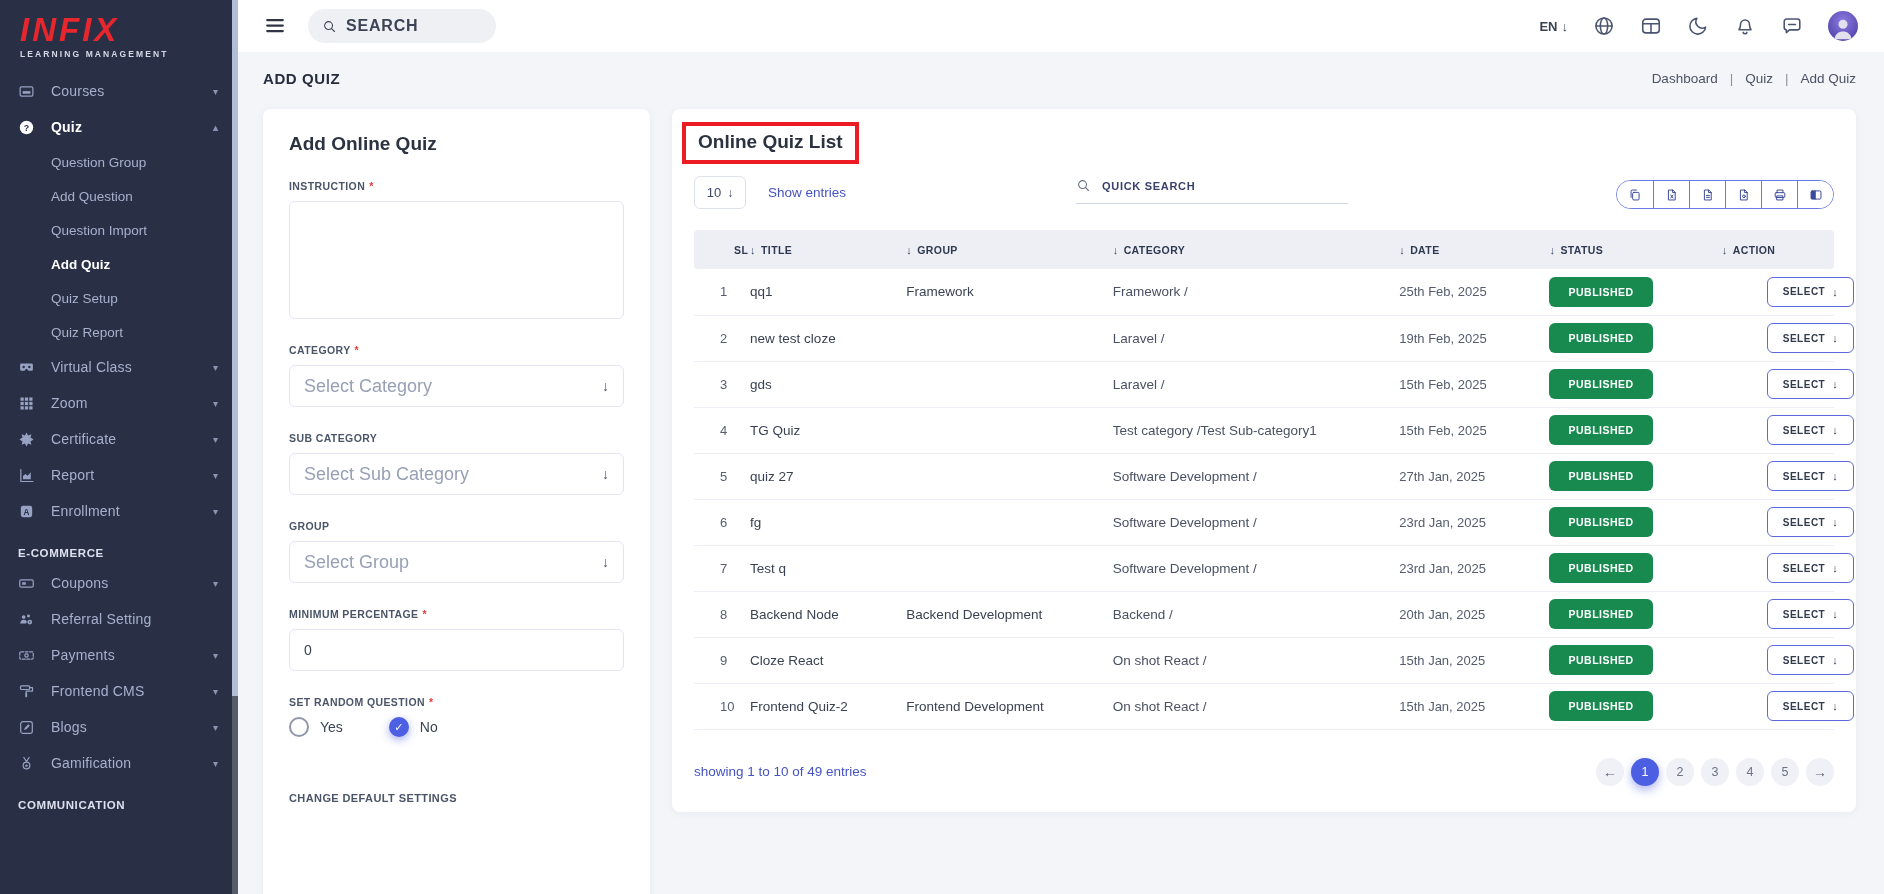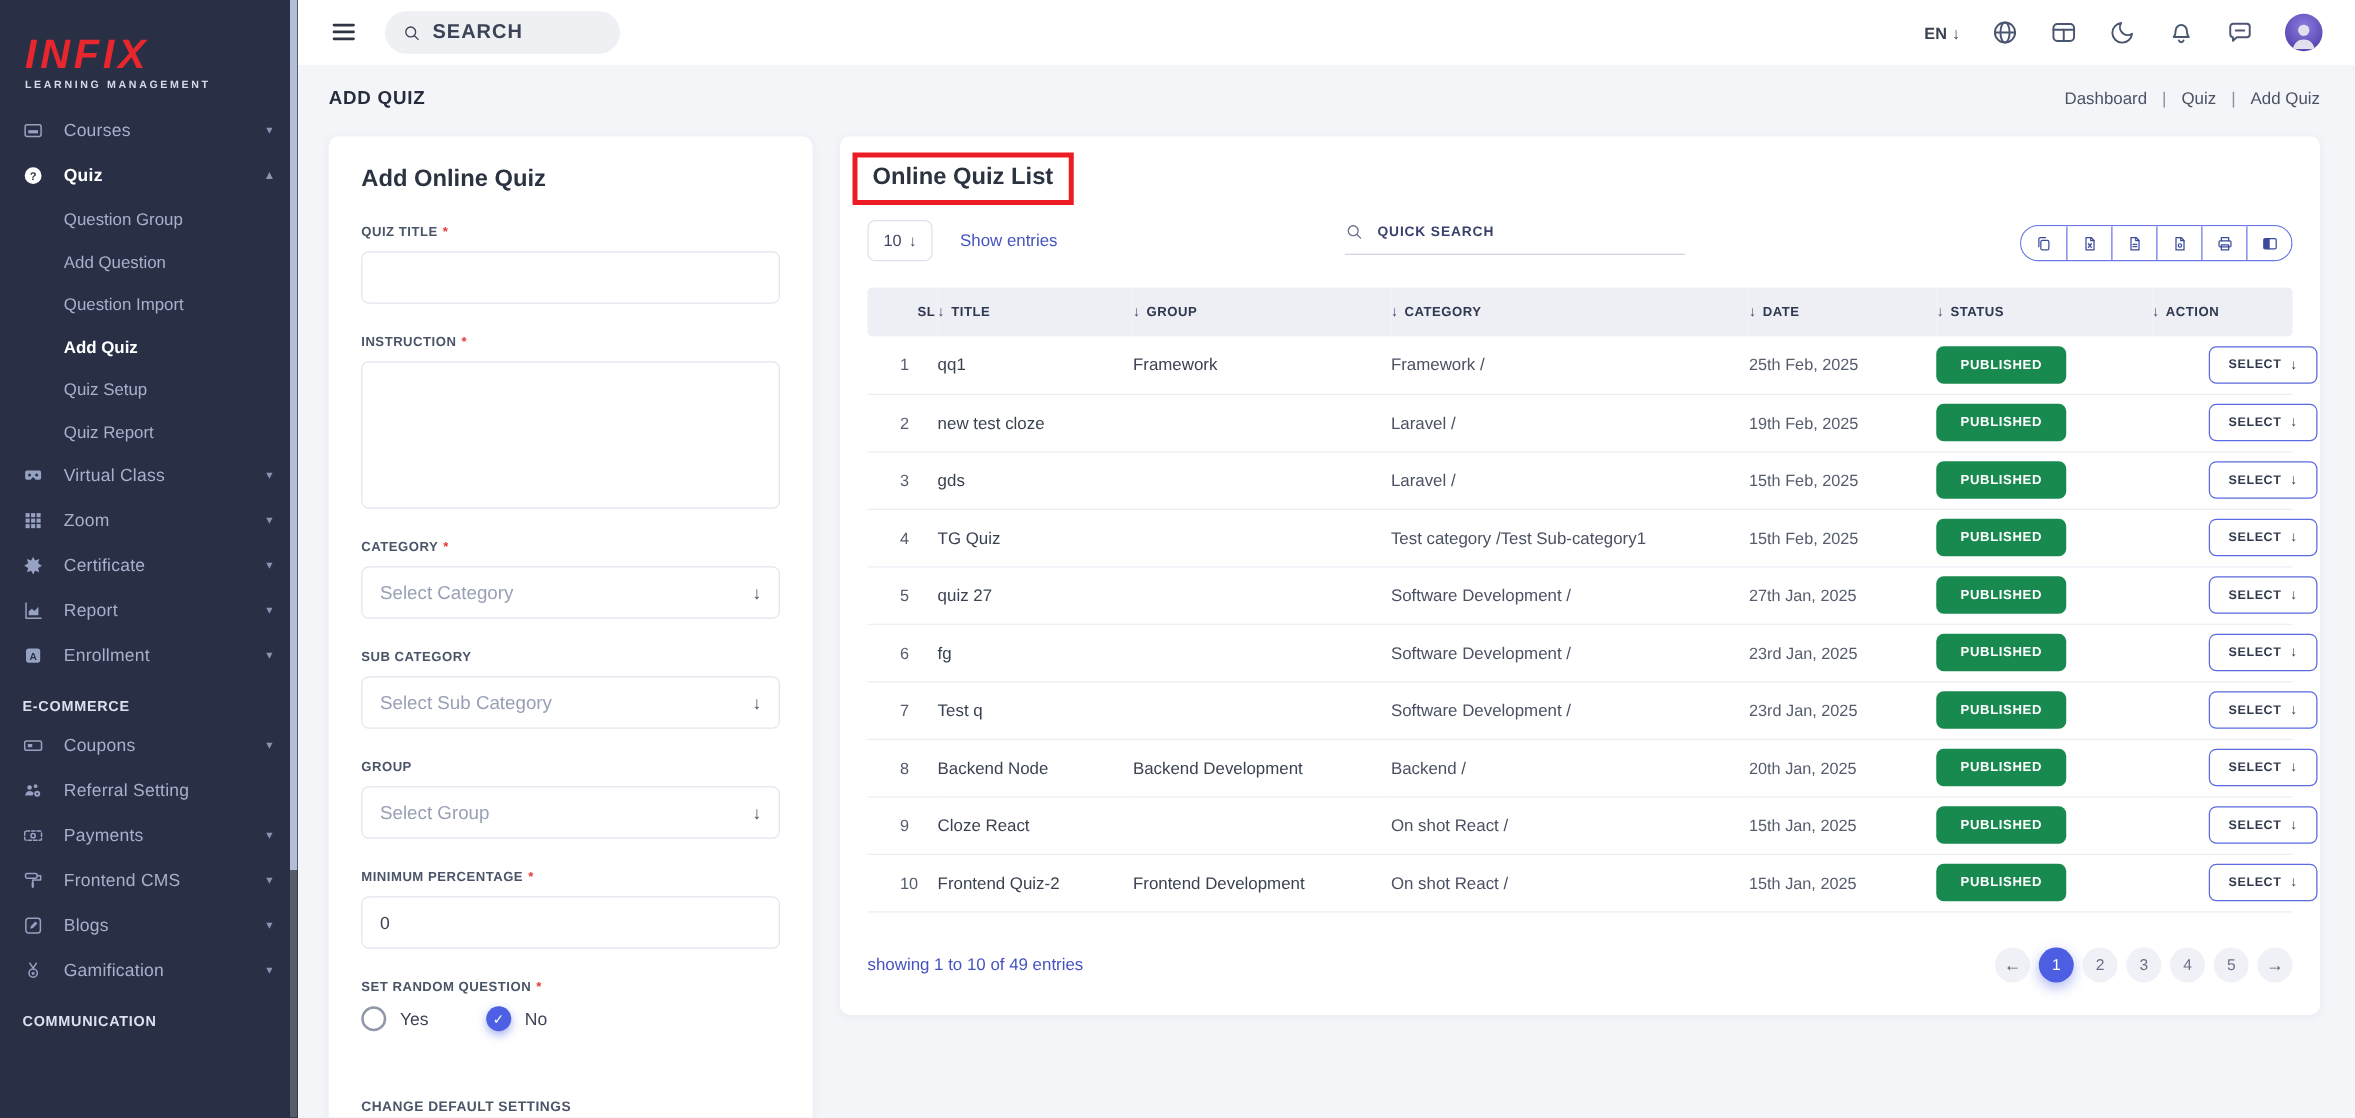--- a/index.html
+++ b/index.html
@@ -3,21 +3,21 @@
 <meta charset="utf-8">
 <style>
   * { margin:0; padding:0; box-sizing:border-box; }
   html,body { width:1884px; height:894px; overflow:hidden; }
   body { font-family:"Liberation Sans", sans-serif; background:#f4f5f9; color:#333; }
 
   
   .sidebar { position:fixed; left:0; top:0; width:238px; height:894px; background:#293046; overflow:hidden; z-index:5; }
   .sb-scroll-track { position:absolute; right:0; top:0; width:6px; height:894px; background:#565c68; }
   .sb-scroll-thumb { position:absolute; right:0; top:0; width:6px; height:696px; background:#b3bdd8; }
-  .logo-box { padding:26px 0 6px 20px; }
+  .logo-box { padding:13px 0 6px 20px; }
   .logo-title { font-size:33px; font-weight:800; font-style:italic; color:#e8262d; letter-spacing:3px; line-height:1; }
   .logo-sub { font-size:8.5px; font-weight:700; color:#d5d9e6; letter-spacing:2.1px; margin-top:3px; }
   .nav { padding-top:8px; }
   .nav-item { display:flex; align-items:center; height:36px; padding:0 20px 0 18px; color:#a7b0cc; font-size:14px; cursor:pointer; }
   .nav-item .ni-icon { width:17px; height:17px; margin-right:16px; flex:0 0 17px; color:#97a1c2; }
   .nav-item .ni-label { flex:1; letter-spacing:.2px; }
   .nav-item .ni-caret { font-size:10px; color:#8a93b2; }
   .nav-item.active-parent { color:#ffffff; font-weight:700; }
   .nav-item.active-parent .ni-icon { color:#ffffff; }
   .nav-sub { }
@@ -52,21 +52,21 @@
 
   
   .form-card { width:387px; height:1100px; padding:24px 26px; flex:0 0 387px; }
   .form-title { font-size:19px; font-weight:600; color:#2b3240; }
   .fgroup { margin-top:25px; }
   .flabel { font-size:10.5px; font-weight:700; letter-spacing:.4px; color:#4b5568; margin-bottom:9px; }
   .req { color:#e53935; margin-left:4px; }
   .finput { width:100%; height:42px; border:1px solid #e3e6f0; border-radius:6px; padding:0 14px; font-size:14px; color:#3a4150; outline:none; font-family:"Liberation Sans",sans-serif; background:#fff; }
   .ftextarea { width:100%; height:118px; border:1px solid #e3e6f0; border-radius:6px; }
   .fselect { width:100%; height:42px; border:1px solid #e3e6f0; border-radius:6px; display:flex; align-items:center; padding:0 14px; cursor:pointer; }
-  .fselect .ph { flex:1; font-size:15px; color:#98a0b5; }
+  .fselect .ph { flex:1; font-size:18px; color:#98a0b5; }
   .fselect .dn { font-size:14px; color:#4b5568; }
   .radio-row { display:flex; align-items:center; gap:46px; margin-top:6px; }
   .radio-opt { display:flex; align-items:center; gap:11px; font-size:14px; color:#3c4354; cursor:pointer; }
   .radio-circ { width:20px; height:20px; border-radius:50%; border:2px solid #9097ab; background:#fff; }
   .radio-circ.checked { border:none; background:#4d5fe3; color:#fff; display:flex; align-items:center; justify-content:center; font-size:11px; box-shadow:0 3px 8px rgba(77,95,227,.5); }
   .form-footer-label { margin-top:55px; font-size:11px; font-weight:700; letter-spacing:.4px; color:#4b5568; }
 
   
   .list-card { flex:1; padding:20px 22px 26px 22px; position:relative; }
   .lc-title-wrap { display:inline-block; border:4px solid #ec1c24; padding:5px 12px 7px 12px; margin-left:-12px; margin-top:-7px; }
@@ -305,24 +305,20 @@
         <span class="bc-sep">|</span>
         <span class="bc-link">Add Quiz</span>
       </div>
     </div>
 
     <div class="columns">
 
       <div class="card form-card">
         <div class="form-title">Add Online Quiz</div>
 
-        <div class="fgroup">
-          <div class="flabel"><span>QUIZ TITLE</span><span class="req">*</span></div>
-          <input class="finput" type="text" value="" style="">
-        </div>
 
         <div class="fgroup">
           <div class="flabel"><span>INSTRUCTION</span><span class="req">*</span></div>
           <div class="ftextarea"></div>
         </div>
 
         <div class="fgroup">
           <div class="flabel"><span>CATEGORY</span><span class="req">*</span></div>
           <div class="fselect">
             <span class="ph">Select Category</span>

